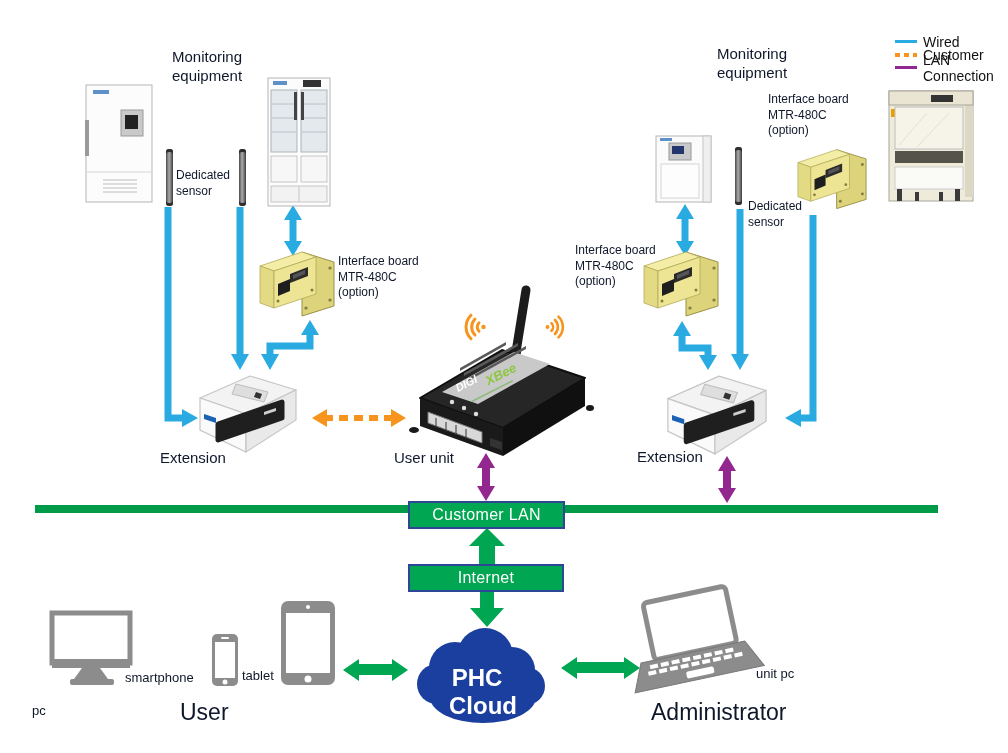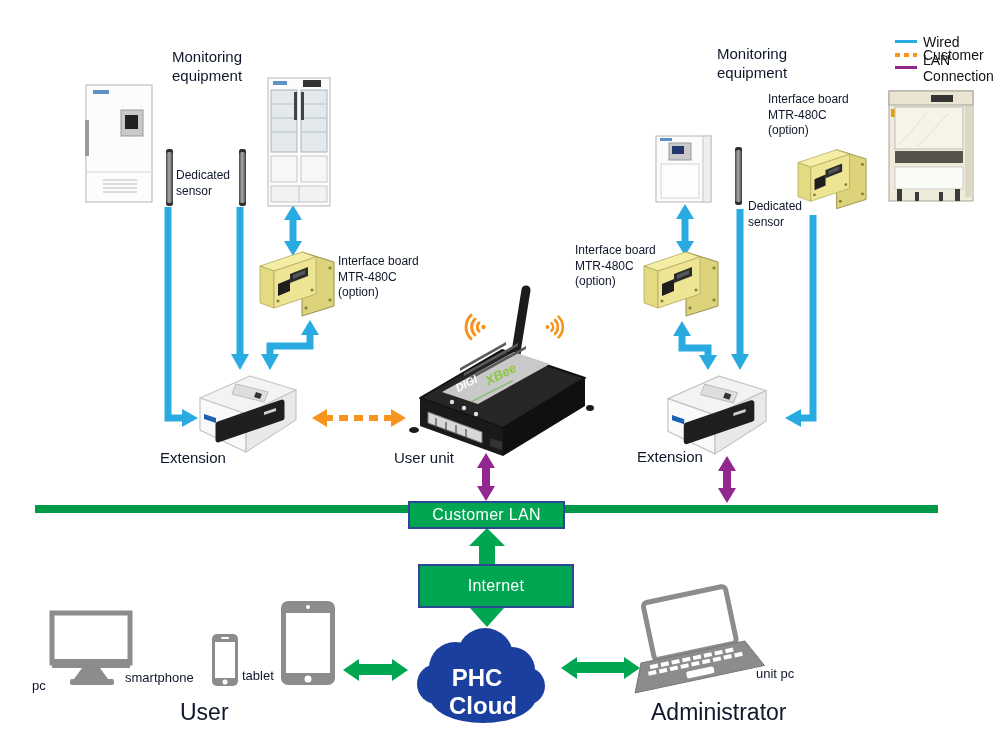--- a/index.html
+++ b/index.html
@@ -300,21 +300,21 @@
         <rect x="10" y="100" width="5" height="12"></rect>
         <rect x="68" y="100" width="5" height="12"></rect>
         <rect x="28" y="103" width="4" height="9"></rect>
         <rect x="52" y="103" width="4" height="9"></rect>
       </g>
   </svg>
 
   <div class="greenbox" style="left:408px;top:501px;width:157px;height:28px">
     <span>Customer LAN</span>
   </div>
-  <div class="greenbox" style="left:418px;top:564px;width:156px;height:44px">
+  <div class="greenbox" style="left:408px;top:564px;width:156px;height:28px">
     <span>Internet</span>
   </div>
 
   <svg class="abs" style="left:405px;top:618px" width="160" height="115" viewBox="0 0 160 115">
     <g class="f-cloud">
       <circle cx="50" cy="50" r="26"></circle>
         <circle cx="80" cy="38" r="28"></circle>
         <circle cx="107" cy="52" r="23"></circle>
       <circle cx="32" cy="66" r="20"></circle>
         <circle cx="121" cy="68" r="19"></circle>
@@ -385,20 +385,20 @@
 (option)</div>
   <div class="lbl fs12" style="left:768px;top:92px">Interface board
 MTR-480C
 (option)</div>
   <div class="lbl fs12" style="left:575px;top:243px">Interface board
 MTR-480C
 (option)</div>
   <div class="lbl fs15" style="left:160px;top:448px">Extension</div>
   <div class="lbl fs15" style="left:637px;top:447px">Extension</div>
   <div class="lbl fs15" style="left:394px;top:448px">User unit</div>
-  <div class="lbl fs13" style="left:32px;top:678px">pc</div>
+  <div class="lbl fs13" style="left:32px;top:703px">pc</div>
   <div class="lbl fs13" style="left:125px;top:670px">smartphone</div>
   <div class="lbl fs13" style="left:242px;top:668px">tablet</div>
   <div class="lbl fs13" style="left:756px;top:666px">unit pc</div>
   <div class="lbl fs17" style="left:180px;top:698px">User</div>
   <div class="lbl fs17" style="left:651px;top:698px">Administrator</div>
 
 </div>
 
 </body></html>

